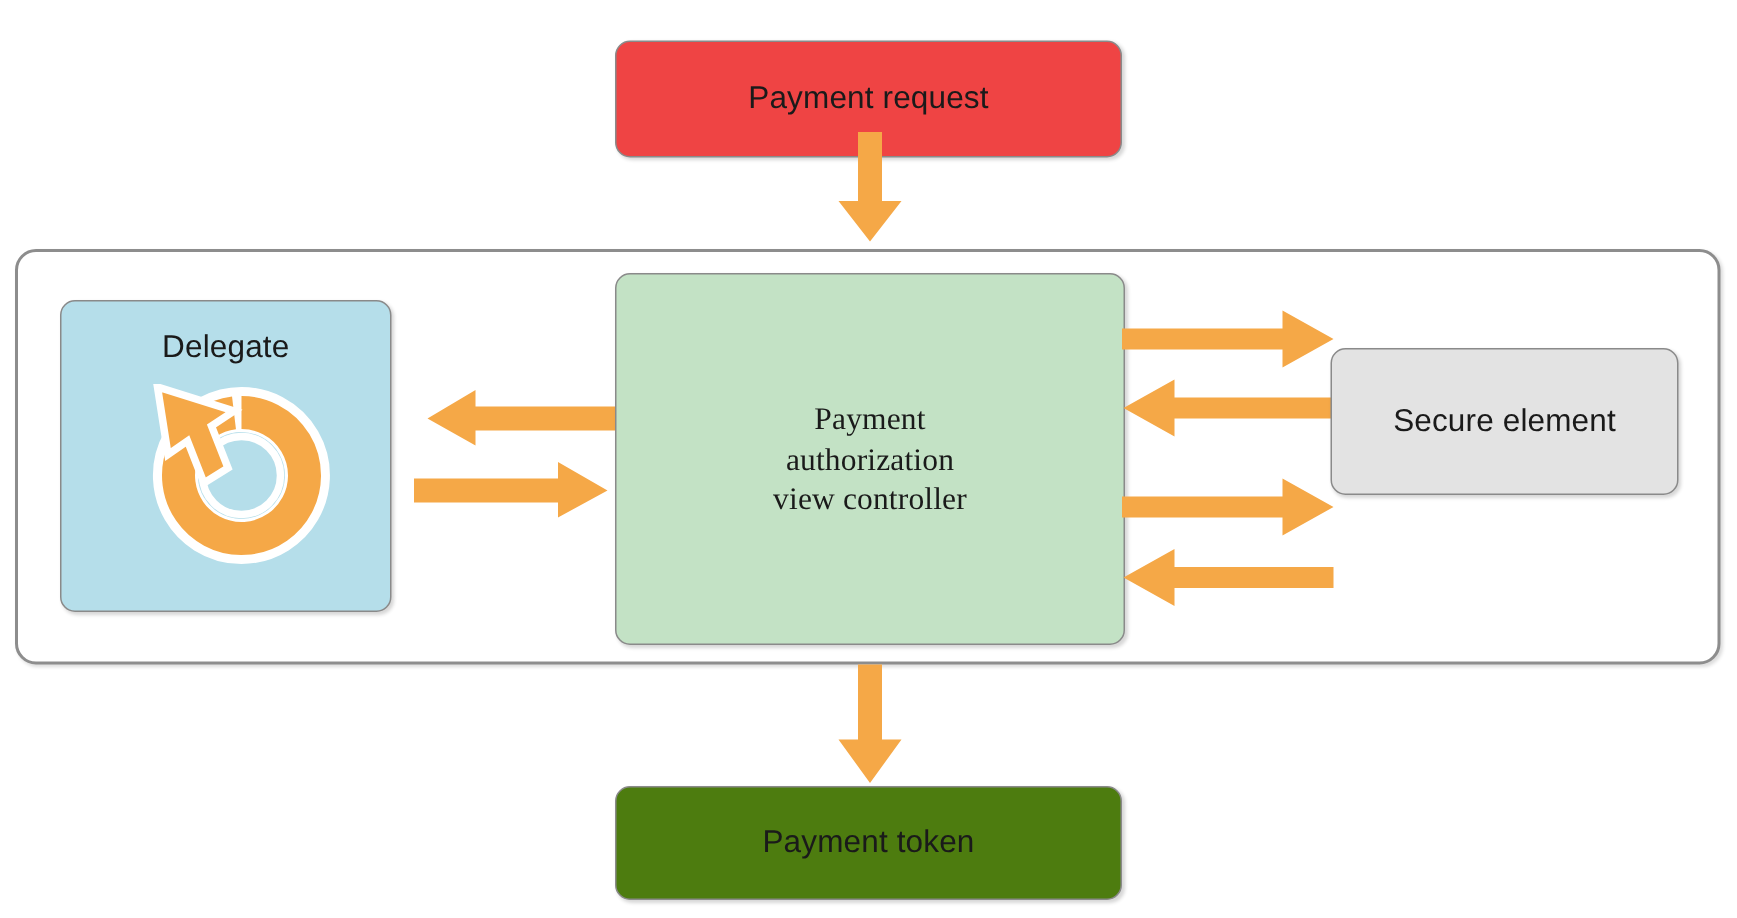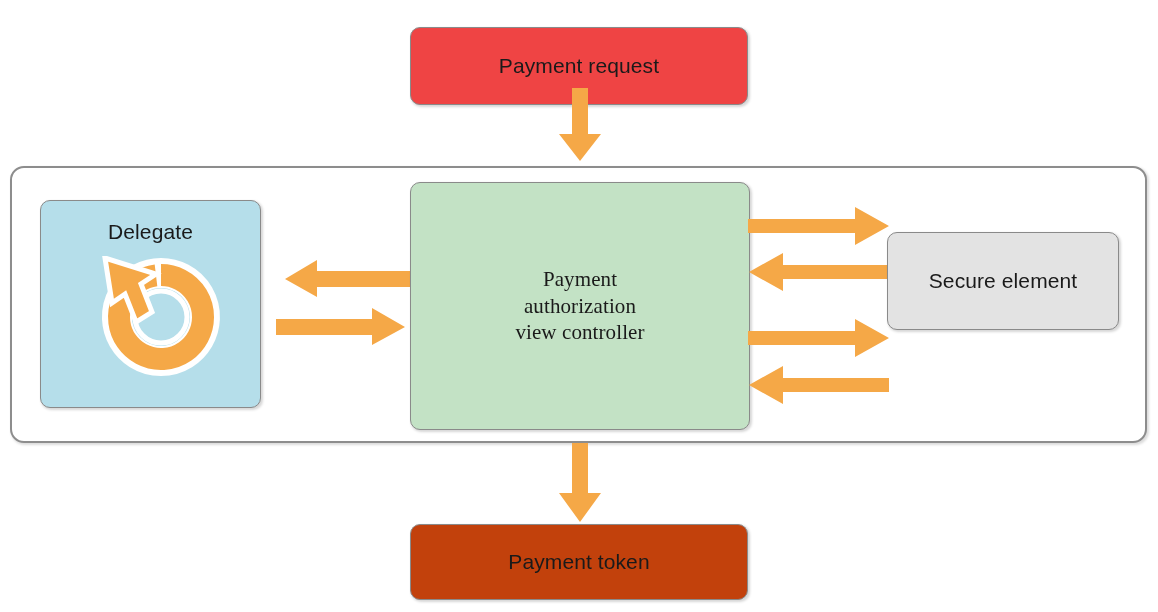--- a/index.html
+++ b/index.html
@@ -130,17 +130,17 @@
 
   <svg class="arrow-svg" style="left:748px; top:365px;" width="142" height="40" viewBox="0 0 142 40">
     <path d="M 141,13 L 35,13 L 35,1 L 1,20 L 35,39 L 35,27 L 141,27 Z" fill="#F5A847"></path>
   </svg>
 
 
   <svg class="arrow-svg" style="left:558px; top:443px;" width="44" height="80" viewBox="0 0 44 80">
     <path d="M 14,0 L 30,0 L 30,50 L 43,50 L 22,79 L 1,50 L 14,50 Z" fill="#F5A847"></path>
   </svg>
 
-  <div class="node node-shadow" style="left:410px; top:524px; width:338px; height:76px; background:#c2410c;">
+  <div class="node node-shadow" style="left:410px; top:524px; width:338px; height:76px; background:#4d7c0f;">
     <span class="node-label">Payment token</span>
   </div>
 
 </div>
 
 </body></html>

